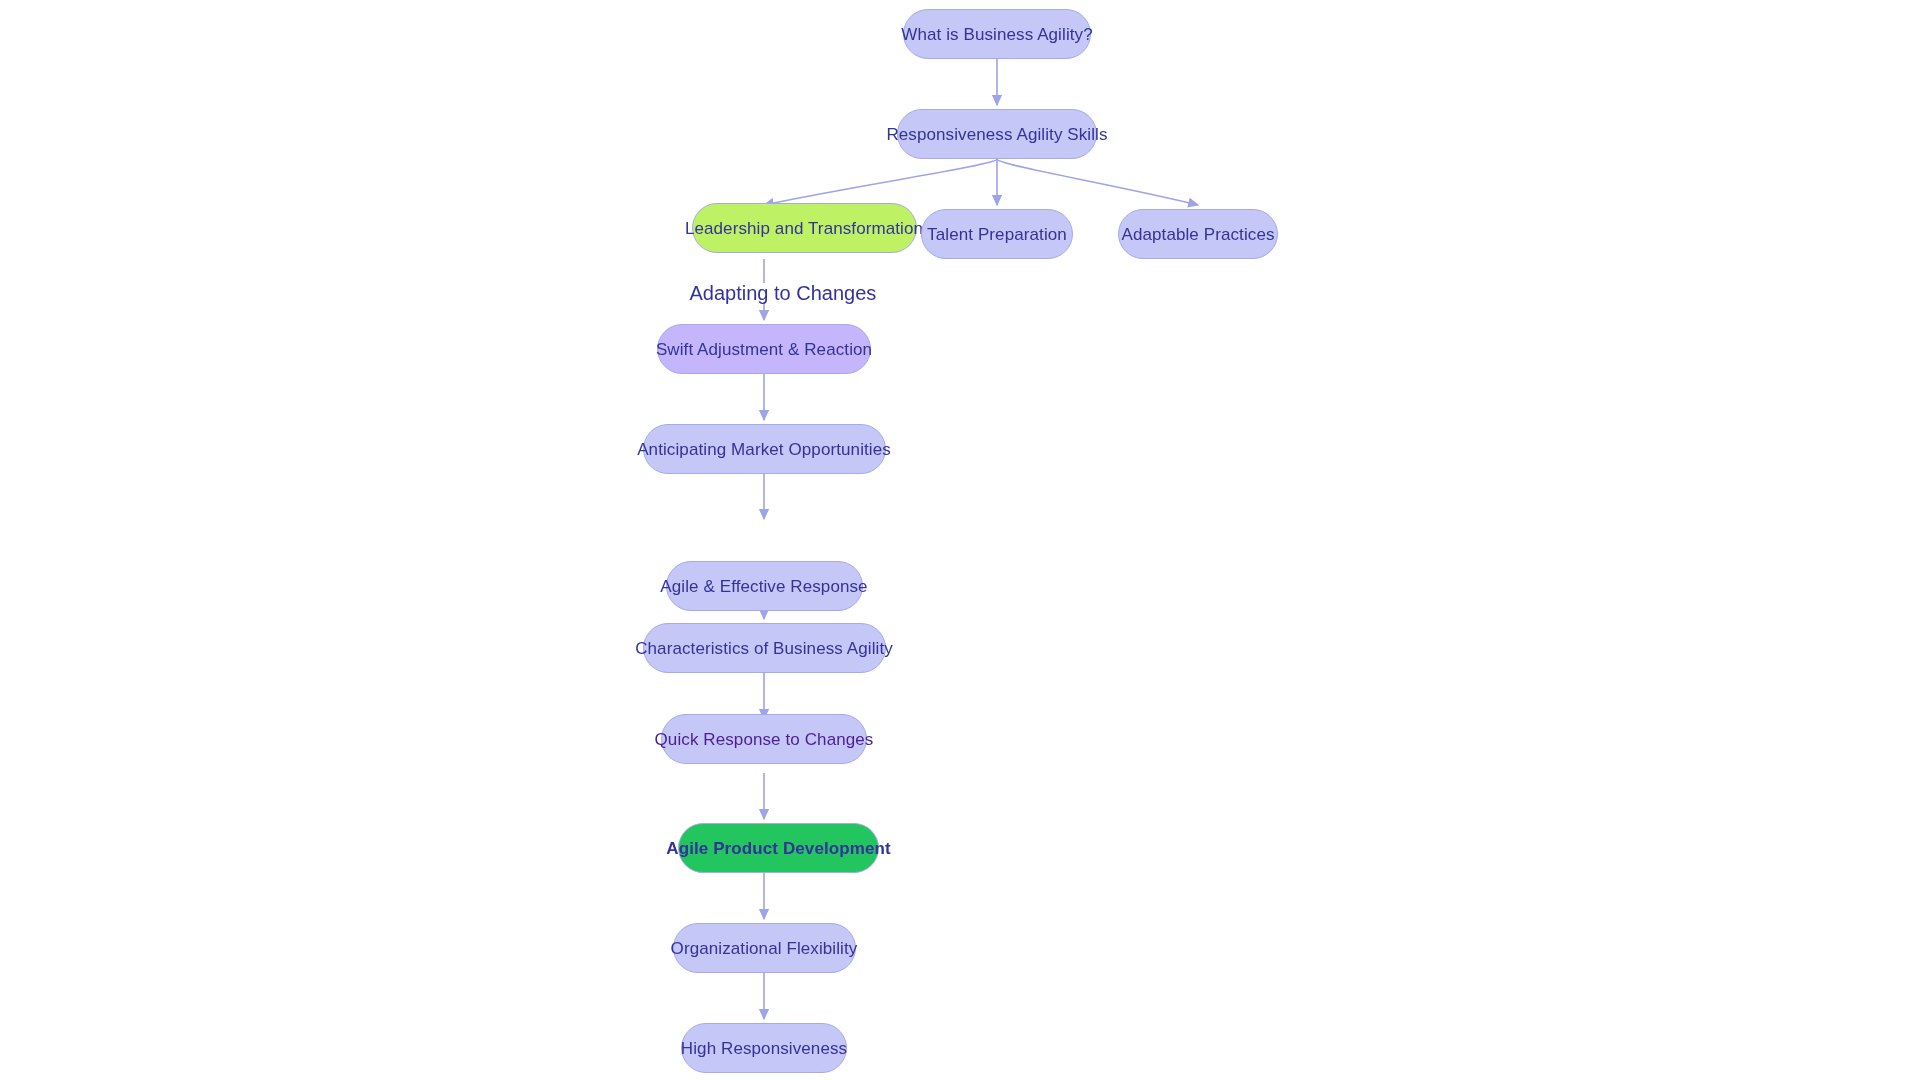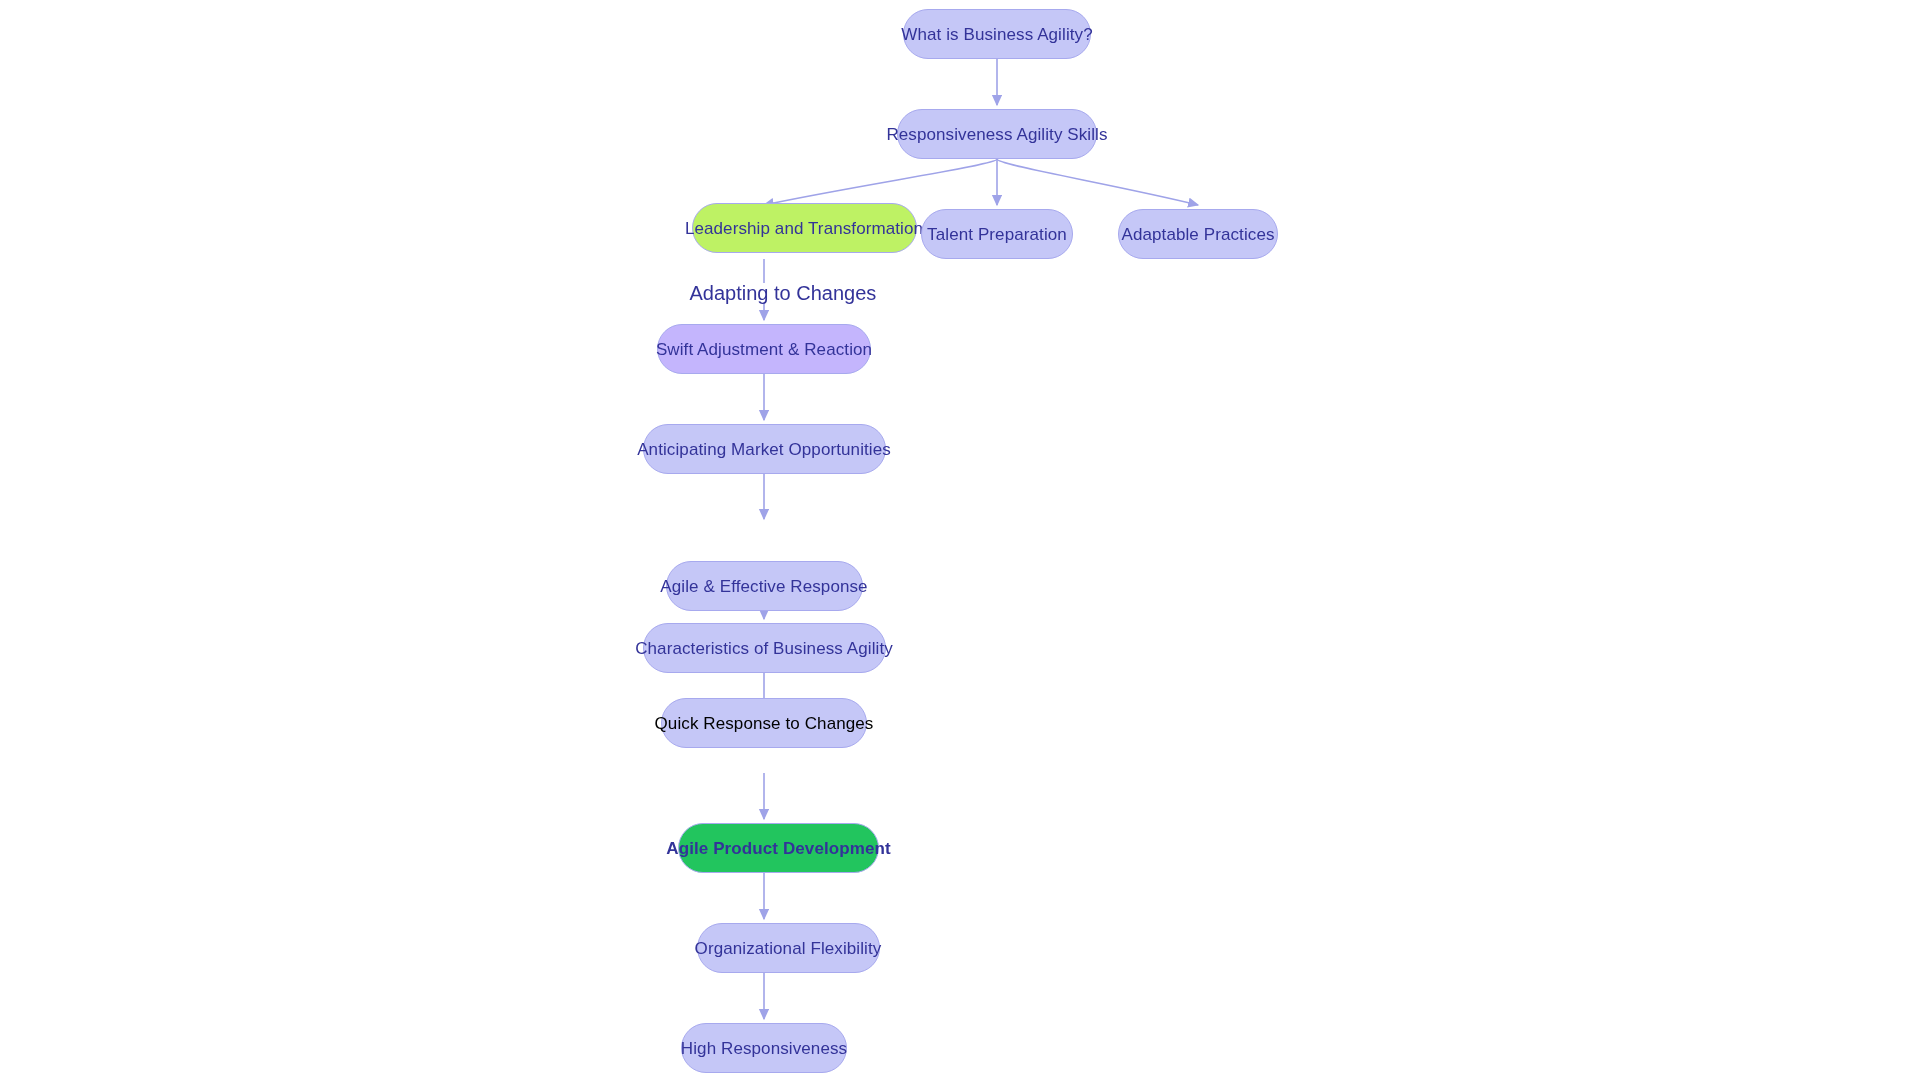--- a/index.html
+++ b/index.html
@@ -111,27 +111,27 @@
       </div>
       <div class="node" style="left: 642.5px; top: 424px; width: 243px; background: rgb(197, 199, 247); border-color: rgb(167, 169, 238); color: rgb(51, 51, 153);">
         <span class="node-label">Anticipating Market Opportunities</span>
       </div>
       <div class="node" style="left: 665.5px; top: 523px; width: 197px; background: rgb(197, 199, 247); border-color: rgb(167, 169, 238); color: rgb(51, 51, 153); margin-top: 38px;">
         <span class="node-label">Agile &amp; Effective Response</span>
       </div>
       <div class="node" style="left: 642.5px; top: 623px; width: 243px; background: rgb(197, 199, 247); border-color: rgb(167, 169, 238); color: rgb(51, 51, 153);">
         <span class="node-label">Characteristics of Business Agility</span>
       </div>
-      <div class="node" style="left: 661px; top: 698px; width: 206px; background: rgb(197, 199, 247); border-color: rgb(167, 169, 238); color: #000000;">
+      <div class="node" style="left: 661px; top: 714px; width: 206px; background: rgb(197, 199, 247); border-color: rgb(167, 169, 238); color: #4c1d95;">
         <span class="node-label">Quick Response to Changes</span>
       </div>
       <div class="node" style="left: 678px; top: 823px; width: 201px; background: #22c55e; border-color: rgb(167, 169, 238); color: rgb(51, 51, 153); font-weight: bold;">
         <span class="node-label">Agile Product Development</span>
       </div>
-      <div class="node" style="left: 672.5px; top: 923px; width: 183px; background: rgb(197, 199, 247); border-color: rgb(167, 169, 238); color: rgb(51, 51, 153); margin-left: 24px;">
+      <div class="node" style="left: 672.5px; top: 923px; width: 183px; background: rgb(197, 199, 247); border-color: rgb(167, 169, 238); color: rgb(51, 51, 153);">
         <span class="node-label">Organizational Flexibility</span>
       </div>
       <div class="node" style="left: 681px; top: 1023px; width: 166px; background: rgb(197, 199, 247); border-color: rgb(167, 169, 238); color: rgb(51, 51, 153);">
         <span class="node-label">High Responsiveness</span>
       </div>
     </div>
   <div id="edge-label-layer">
       <div class="edge-label" style="color: rgb(51, 51, 153); left: 685.5px; top: 283px;">Adapting to Changes</div>
     </div>
 

